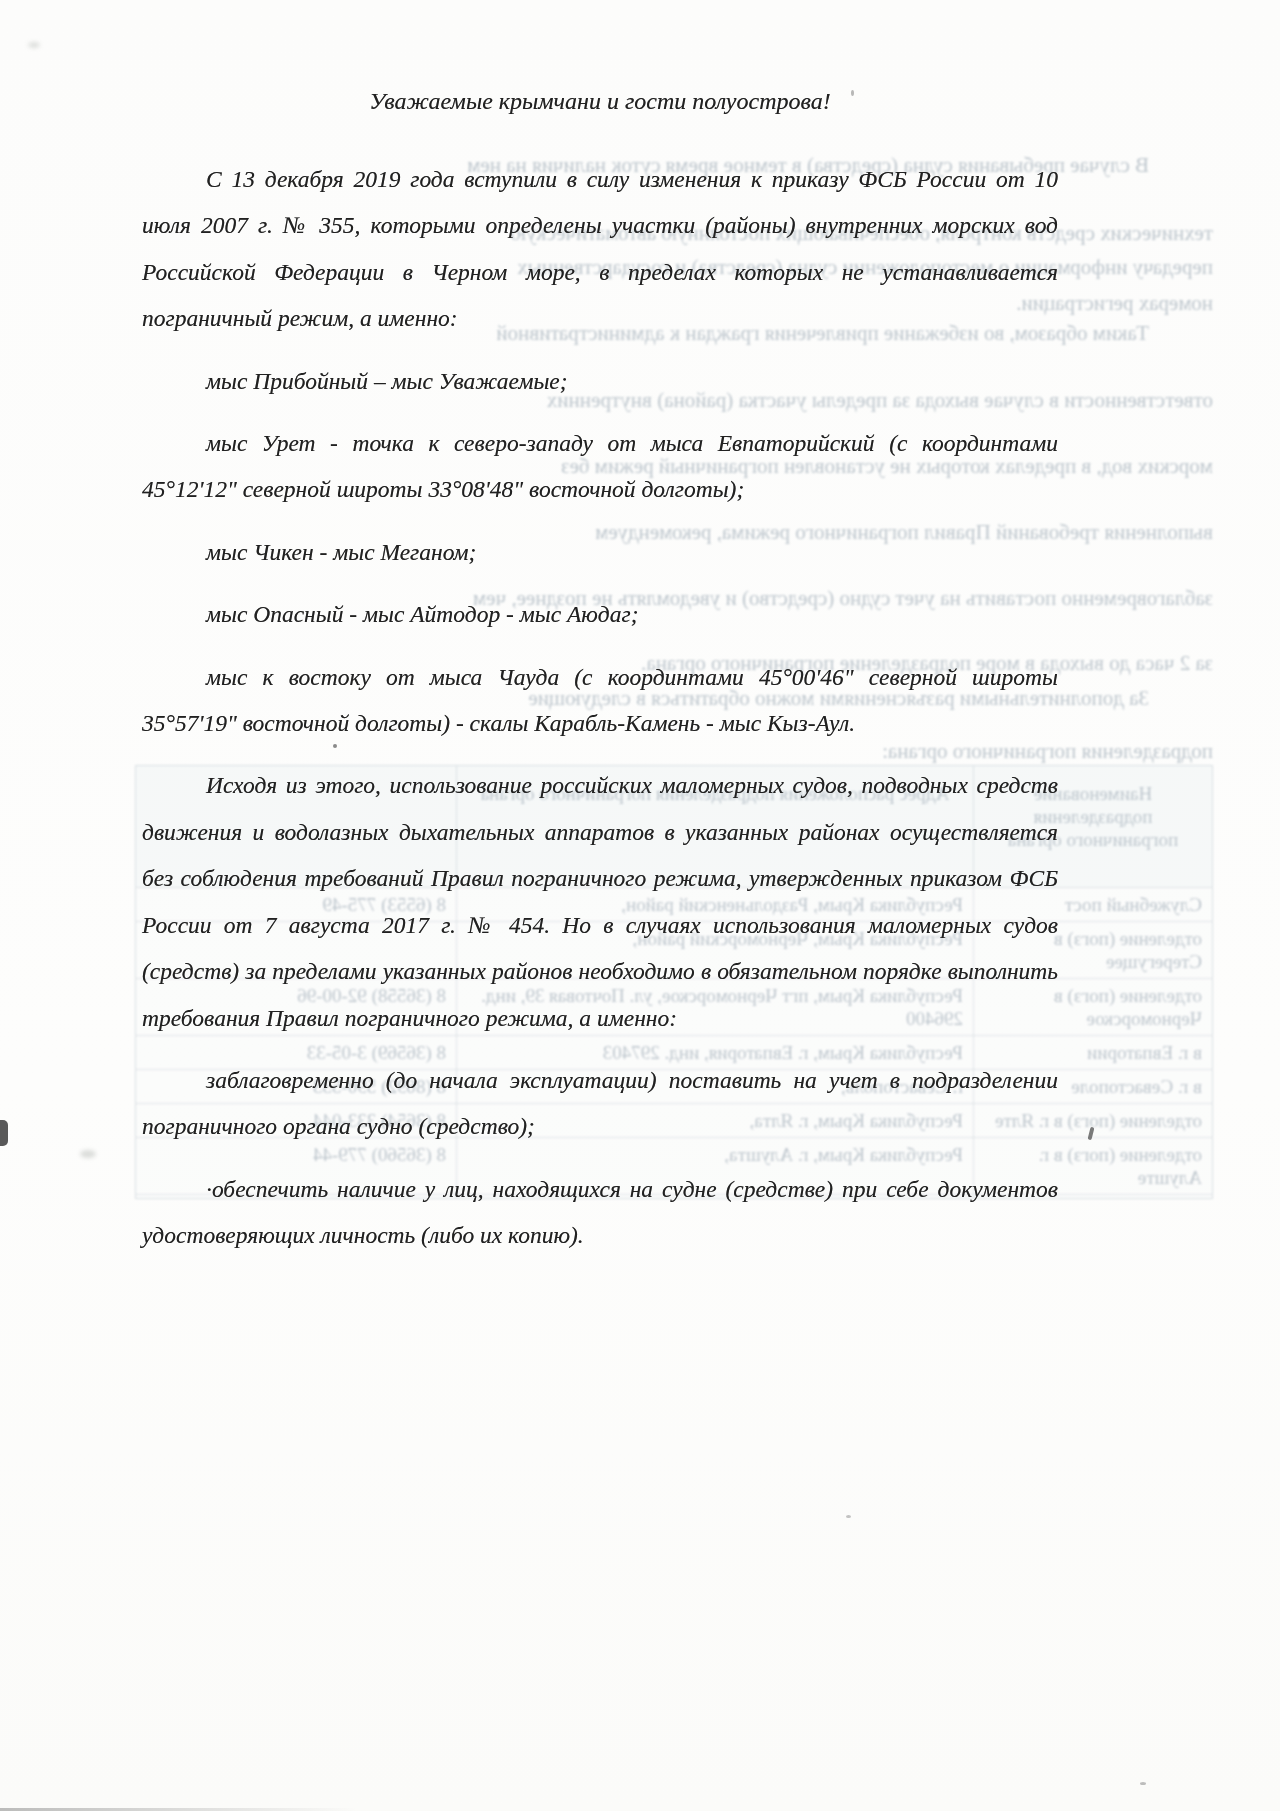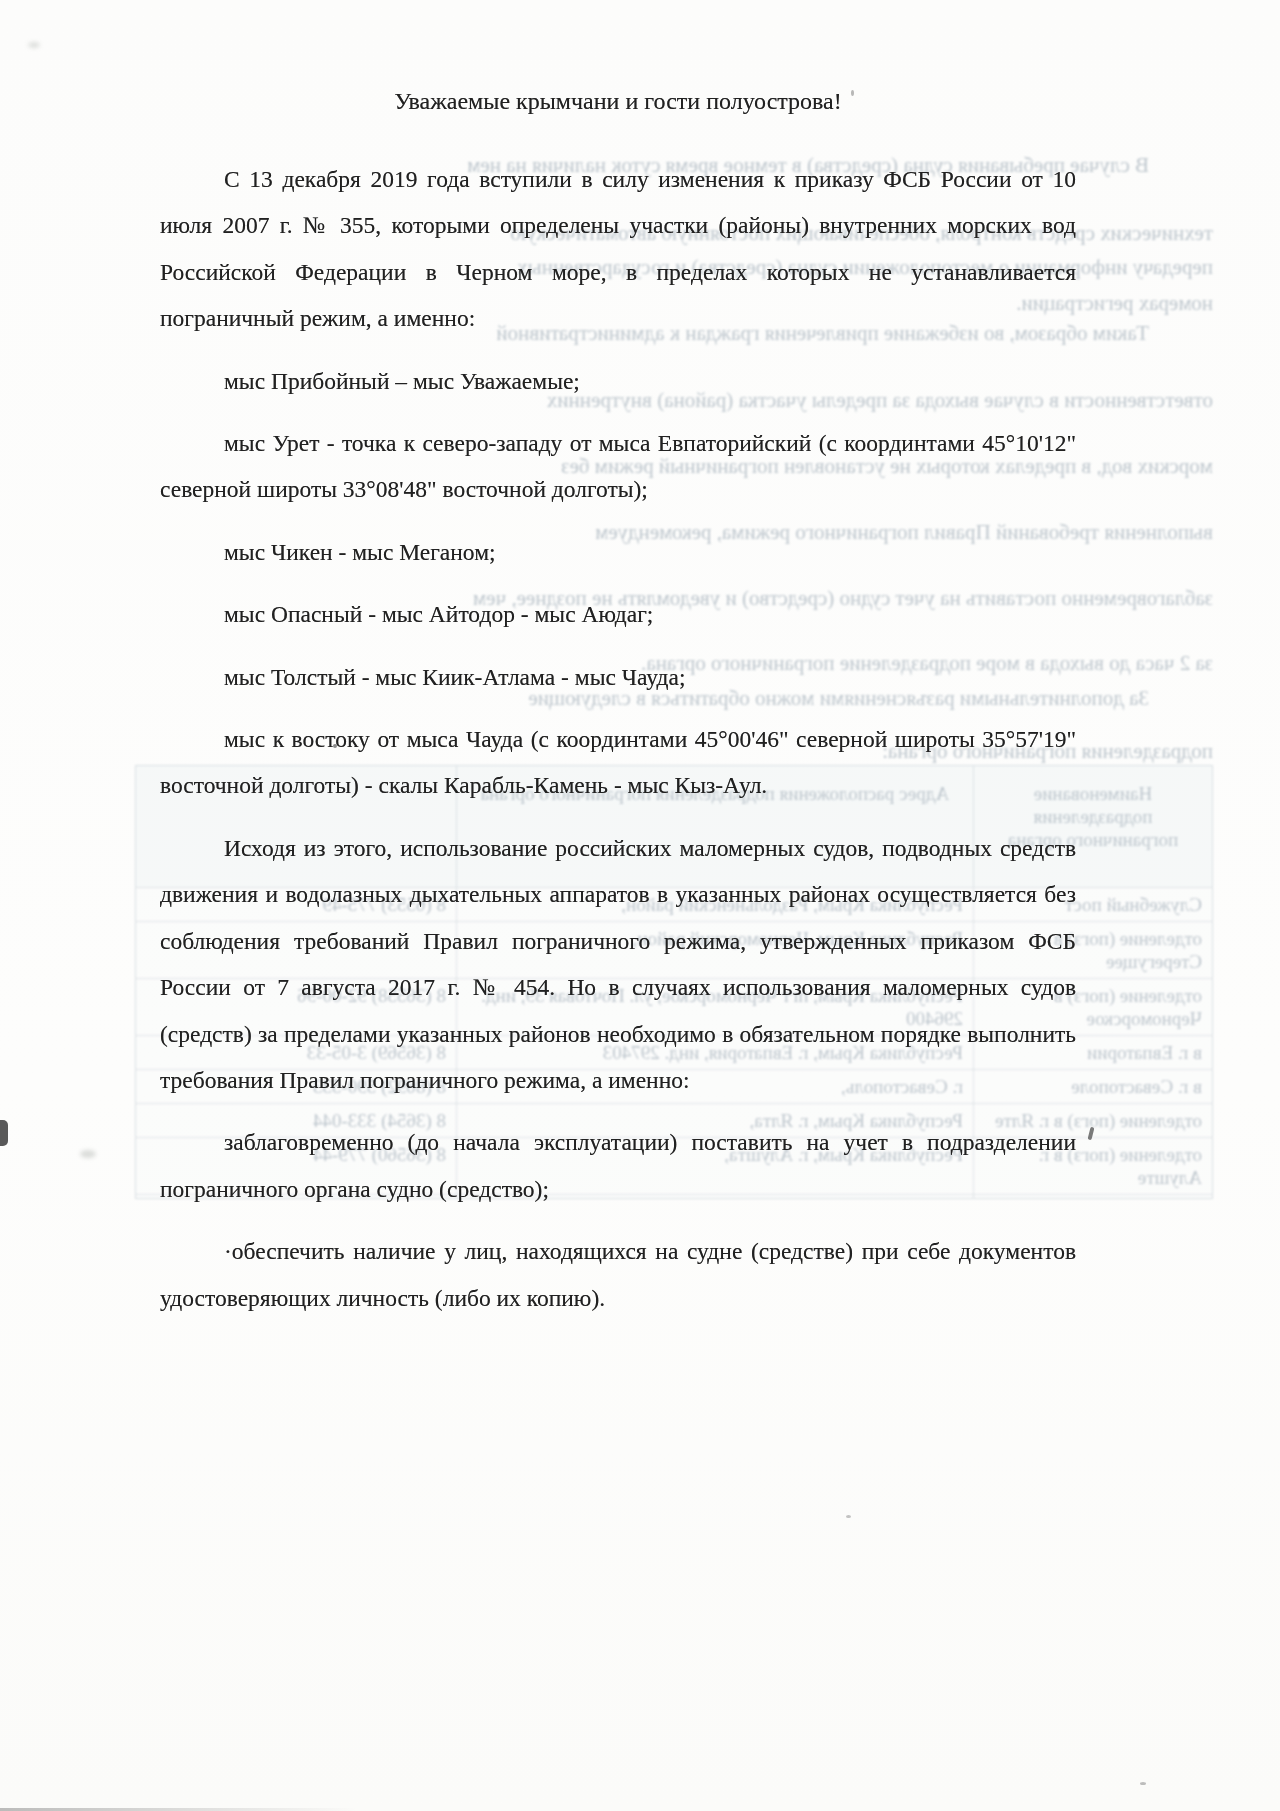--- a/index.html
+++ b/index.html
@@ -34,25 +34,26 @@
   .g-tr:first-child{border-top:none;}
   .g-td{padding:5px 10px;font-size:19px;line-height:23px;border-left:1px solid rgba(100,125,145,.45);overflow:hidden;}
   .g-td:first-child{border-left:none;}
   .g-c1{width:218px;flex:0 0 auto;}
   .g-c2{width:496px;flex:0 0 auto;}
   .g-c3{width:288px;flex:0 0 auto;}
   .g-head{background:rgba(170,196,212,.16);}
   .g-head .g-td{text-align:center;padding-top:16px;min-height:100px;}
   
   .content{
-    position:absolute;left:144px;top:78px;width:948px;
+    position:absolute;left:126px;top:78px;width:948px;
     font-size:23.5px;line-height:46.4px;
     color:#212121;
     text-align:justify;
     text-shadow:0 0 .55px rgba(25,25,25,.5);
+    font-style:italic;
   }
   .doc-title{
     font-size:24px;font-weight:normal;margin:0 0 32px 0;
     text-align:center;line-height:46px;text-indent:0;
   }
   .para{margin:16px;text-indent:64px;}
   
   .mark{position:absolute;pointer-events:none;}
   .speck{background:#8a8a8a;border-radius:50%;}
   .edge-shade-bottom{left:0;bottom:0;width:420px;height:3px;
@@ -126,24 +127,23 @@
         <div class="g-td g-c2">Республика Крым, г. Алушта, с. Приветное, ул. Парковая, д.1, инд. 298521</div>
         <div class="g-td g-c3"></div>
       </div>
     </div>
   </div>
 
   <div class="content">
     <h1 class="doc-title">Уважаемые крымчани и гости полуострова!</h1>
     <p class="para">С 13 декабря 2019 года вступили в силу изменения к приказу ФСБ России от 10 июля 2007 г. № 355, которыми определены участки (районы) внутренних морских вод Российской Федерации в Черном море, в пределах которых не устанавливается пограничный режим, а именно:</p>
     <p class="para">мыс Прибойный – мыс Уважаемые;</p>
-    <p class="para">мыс Урет - точка к северо-западу от мыса Евпаторийский (с координтами 45°10'12" северной широты 33°08'48" восточной долготы);</p>
+    <p class="para">мыс Урет - точка к северо-западу от мыса Евпаторийский (с координтами 45°12'12" северной широты 33°08'48" восточной долготы);</p>
     <p class="para">мыс Чикен - мыс Меганом;</p>
     <p class="para">мыс Опасный - мыс Айтодор - мыс Аюдаг;</p>
-    <p class="para">мыс Толстый - мыс Киик-Атлама - мыс Чауда;</p>
     <p class="para">мыс к востоку от мыса Чауда (с координтами 45°00'46" северной широты 35°57'19" восточной долготы) - скалы Карабль-Камень - мыс Кыз-Аул.</p>
     <p class="para">Исходя из этого, использование российских маломерных судов, подводных средств движения и водолазных дыхательных аппаратов в указанных районах осуществляется без соблюдения требований Правил пограничного режима, утвержденных приказом ФСБ России от 7 августа 2017 г. № 454. Но в случаях использования маломерных судов (средств) за пределами указанных районов необходимо в обязательном порядке выполнить требования Правил пограничного режима, а именно:</p>
     <p class="para">заблаговременно (до начала эксплуатации) поставить на учет в подразделении пограничного органа судно (средство);</p>
     <p class="para">·обеспечить наличие у лиц, находящихся на судне (средстве) при себе документов удостоверяющих личность (либо их копию).</p>
   </div>
 
   <div class="mark edge-mark-left"></div>
   <div class="mark tick-right"></div>
   <div class="mark speck" style="left:333px;top:744px;width:4px;height:4px;"></div>
   <div class="mark speck" style="left:851px;top:90px;width:3px;height:6px;opacity:.6;"></div>

